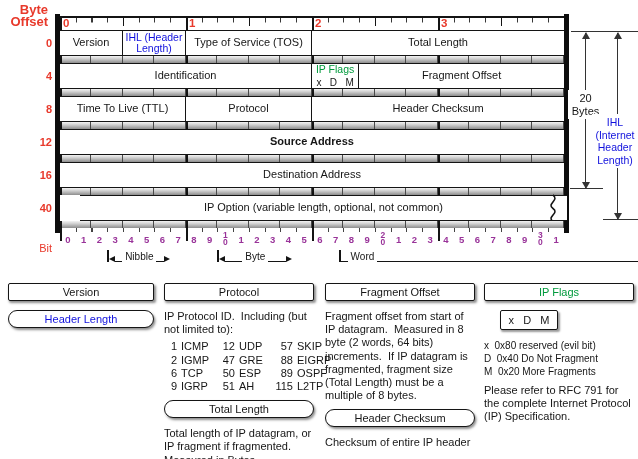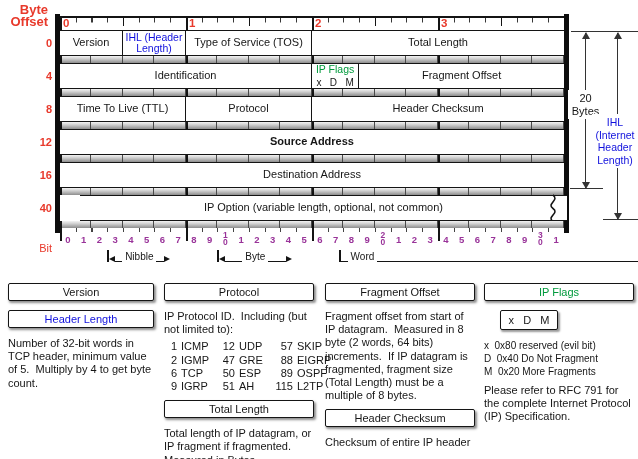--- a/index.html
+++ b/index.html
@@ -74,21 +74,21 @@
   .ah{position:absolute;left:-3.4px;width:0;height:0;border-left:4px solid transparent;border-right:4px solid transparent;}
   .ah.up{top:-1px;border-bottom:7px solid #333;}
   .ah.down{bottom:-1px;border-top:7px solid #333;}
   .span-label{position:absolute;background:#fff;text-align:center;font-size:11px;line-height:12.5px;padding:2px 0;}
 
   
   .note-col{position:absolute;top:283px;}
   .note-header{box-sizing:border-box;height:18px;border:1.3px solid #151515;border-radius:2px;background:#fff;
     box-shadow:1.5px 2px 2.5px rgba(0,0,0,.45);display:flex;align-items:center;justify-content:center;
     font-size:11px;margin:0 0 9px 0;}
-  .note-header.later{margin-top:7px;}
+  .note-header.later{margin-top:7px;border-radius:9px;}
   .note-para{font-size:11px;line-height:13.2px;white-space:pre-wrap;margin:0 0 4px 0;}
   .ptable{display:grid;grid-template-columns:15px 37px 21px 33px 25px auto;margin:1px 0 6px 2px;
     font-size:11px;line-height:13.2px;}
   .ptable .num{text-align:right;padding-right:4px;}
   .note-flagbox{box-sizing:border-box;width:58px;height:20px;border:1.5px solid #141414;border-radius:2px;
     background:#fff;box-shadow:1.5px 2px 2px rgba(0,0,0,.4);display:flex;align-items:center;justify-content:center;
     font-size:11px;white-space:pre;margin:3px 0 9px 16px;}
   .flagline{font-size:10px;line-height:13.2px;white-space:pre;}
   .flaglines{margin:0 0 5px 0;}
 </style>
@@ -259,21 +259,20 @@
     <div class="ah up"></div>
     <div class="ah down"></div>
   </div>
   <div class="span-label" style="left:568px;top:90px;width:35px">20 Bytes</div>
   <div class="span-label" id="ihl-label" style="left: 592px; top: 114px; width: 46px; font-size: 10.5px; color: rgb(16, 16, 221);">IHL (Internet Header Length)</div>
 
   <div id="notes">
       <div class="note-col" style="left: 8px; width: 146px;">
         <div class="note-header" style="color: rgb(22, 22, 22);">Version</div>
         <div class="note-header later" style="color: rgb(16, 16, 221);">Header Length</div>
-        <div class="note-para">Number of 32-bit words in TCP header, minimum value of 5.  Multiply by 4 to get byte count.</div>
       </div>
       <div class="note-col" style="left: 164px; width: 150px;">
         <div class="note-header" style="color: rgb(22, 22, 22);">Protocol</div>
         <div class="note-para">IP Protocol ID.  Including (but not limited to):</div>
         <div class="ptable">
           <div class="num">1</div>
           <div class="name">ICMP</div>
           <div class="num">12</div>
           <div class="name">UDP</div>
           <div class="num">57</div>

